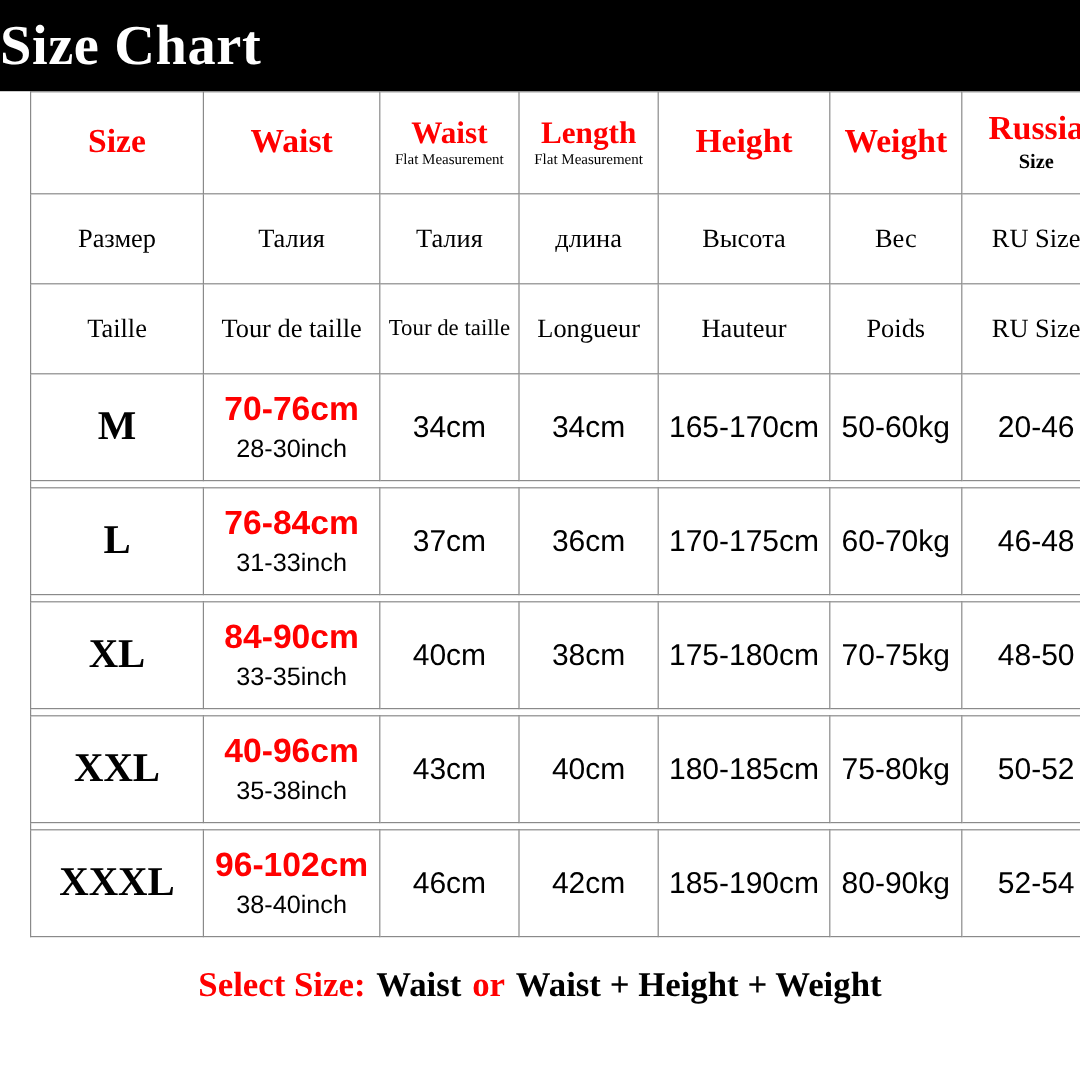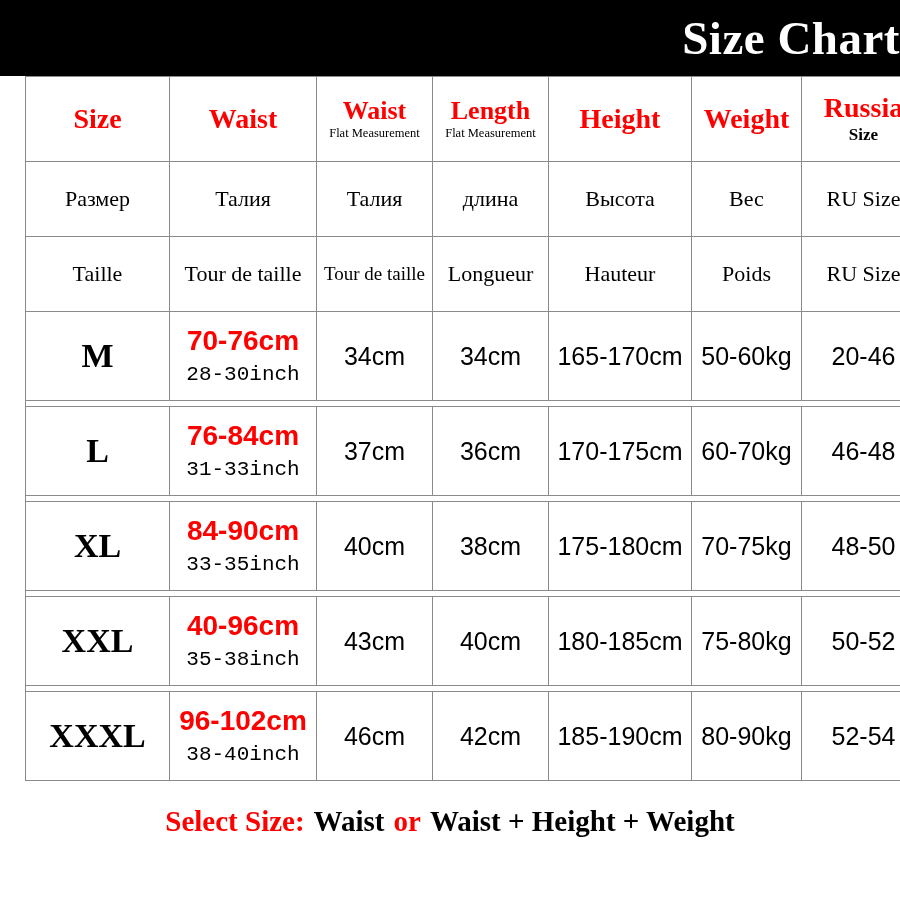--- a/index.html
+++ b/index.html
@@ -19,21 +19,21 @@
     position: relative;
     background: #fff;
   }
   
   .title-bar {
     height: 76px;
     background: #000000;
     color: #ffffff;
     display: flex;
     align-items: center;
-    justify-content: flex-end;
+    justify-content: flex-start;
   }
   .title-bar .title-text {
     font-size: 47px;
     font-weight: bold;
     letter-spacing: 0.5px;
     font-family: "Liberation Serif", serif;
   }
   
   table.size-table {
     border-collapse: collapse;
@@ -113,21 +113,21 @@
     font-weight: bold;
     font-size: 28px;
     line-height: 1.15;
     font-family: "Liberation Sans", sans-serif;
   }
   .waist-in {
     color: #000000;
     font-size: 21px;
     line-height: 1.2;
     margin-top: 5px;
-    font-family: Liberation Mono, monospace;
+    font-family: Liberation Sans, sans-serif;
   }
   .row-sep td {
     height: 5px;
     padding: 0;
     border-left: 1px solid #ffffff;
     border-right: 1px solid #ffffff;
     border-top: 1px solid #8a8a8a;
     border-bottom: 1px solid #8a8a8a;
     background: #ffffff;
   }

